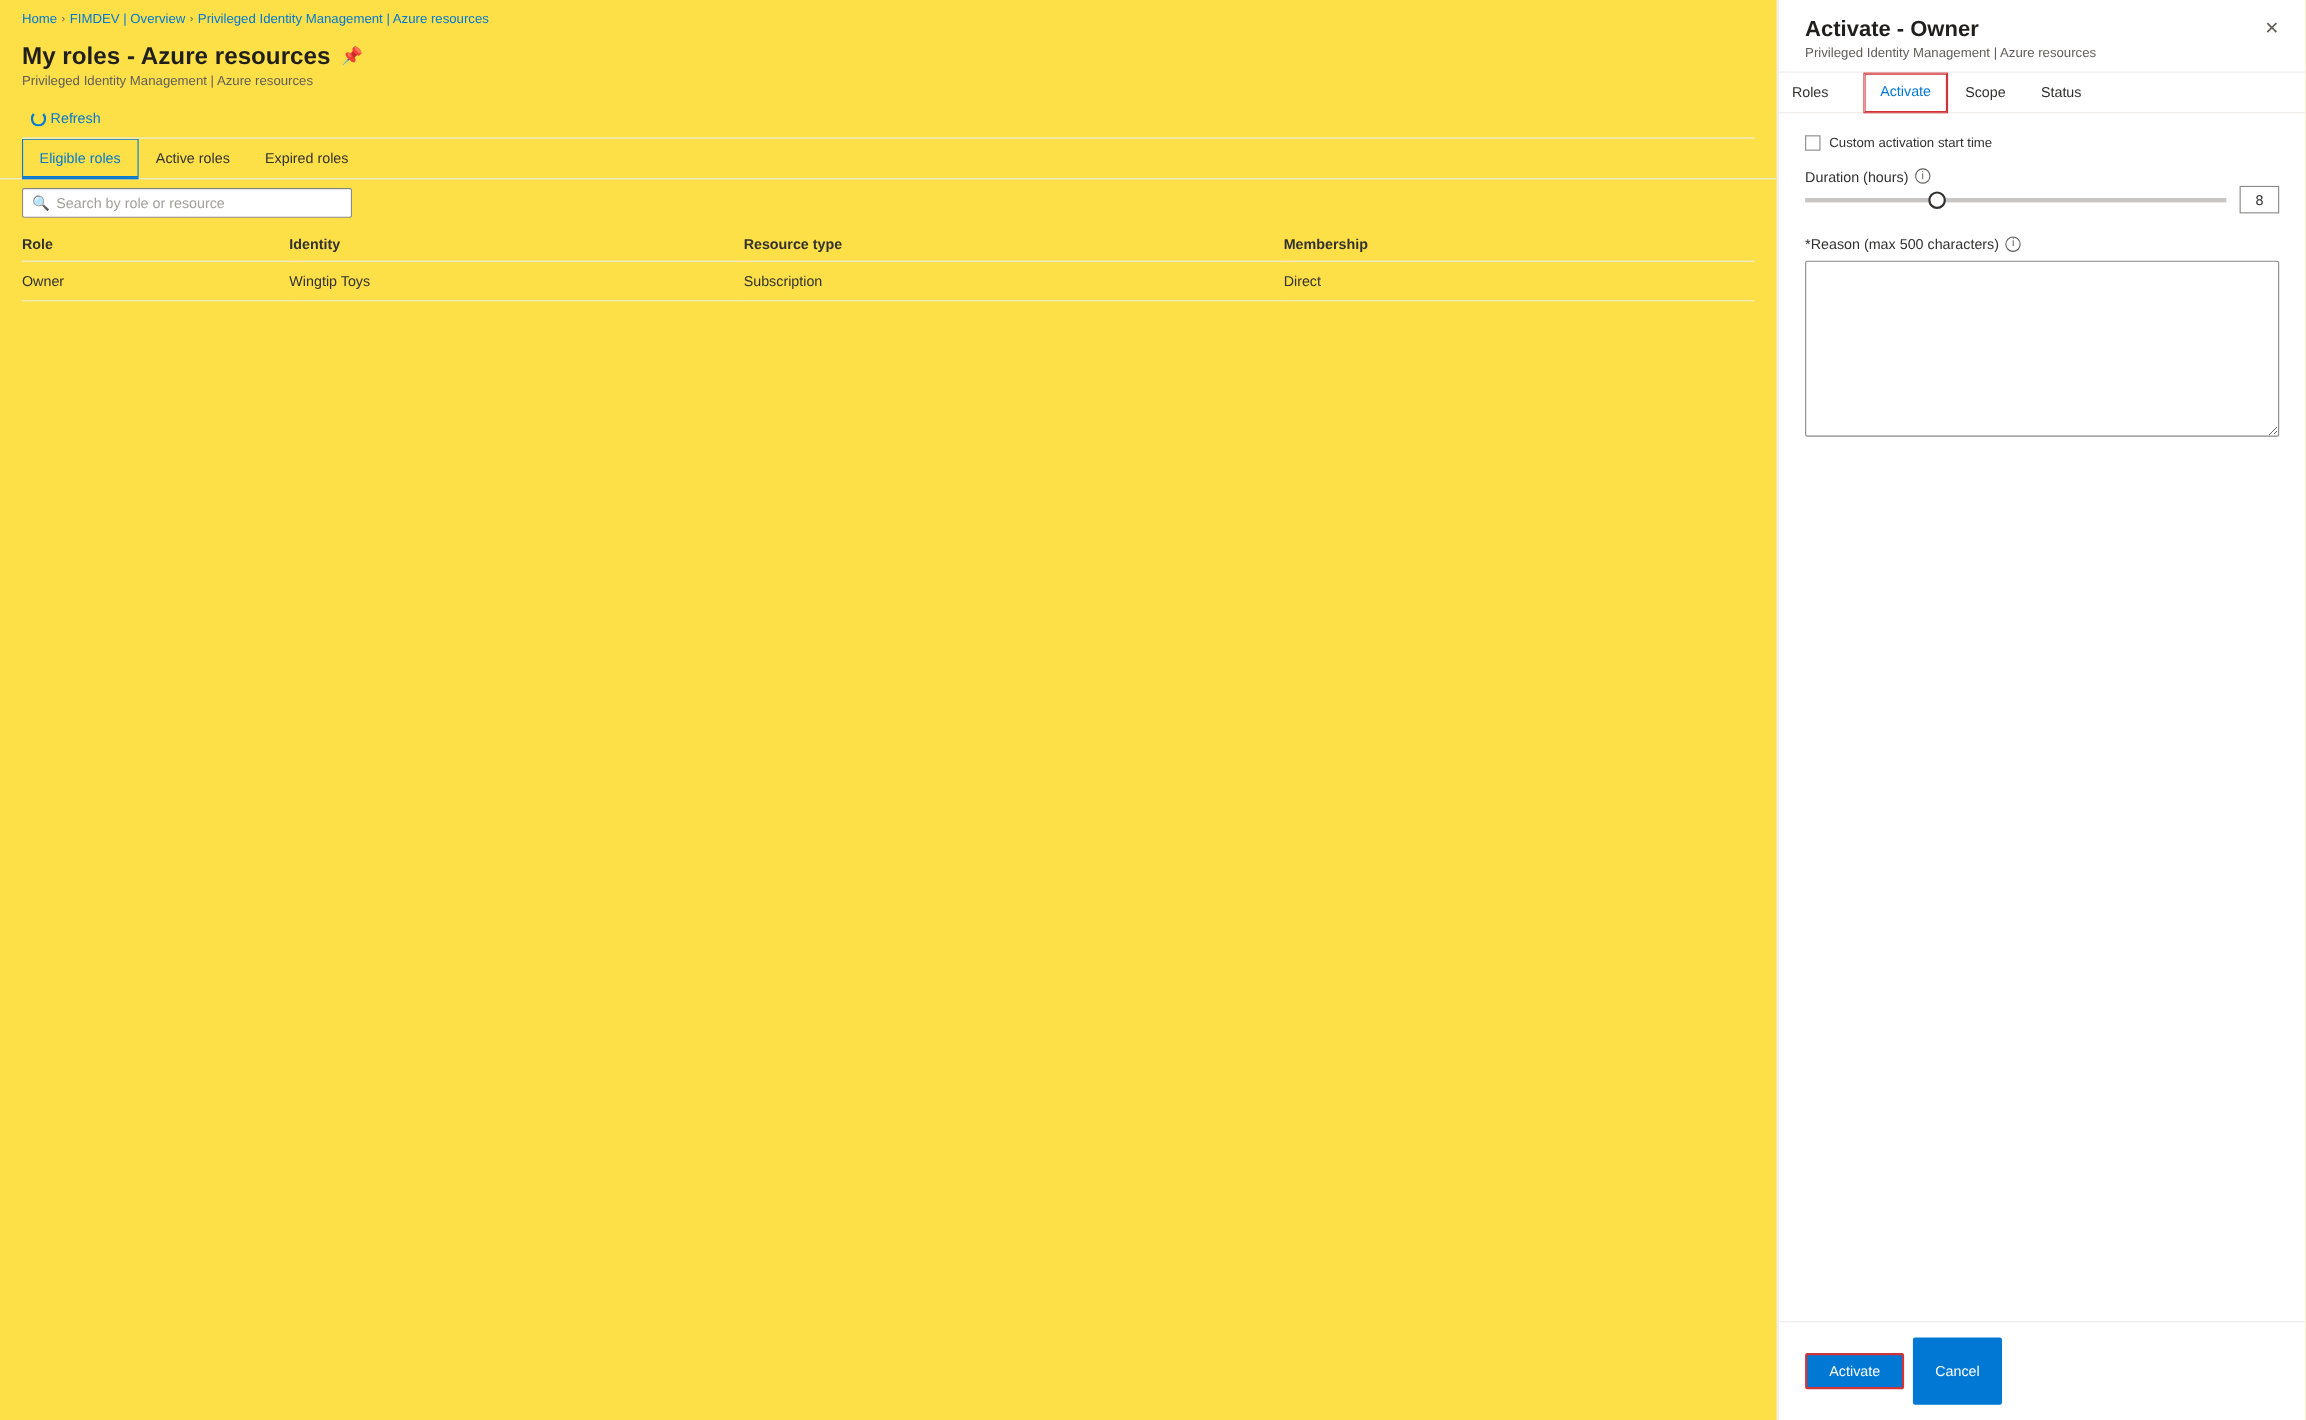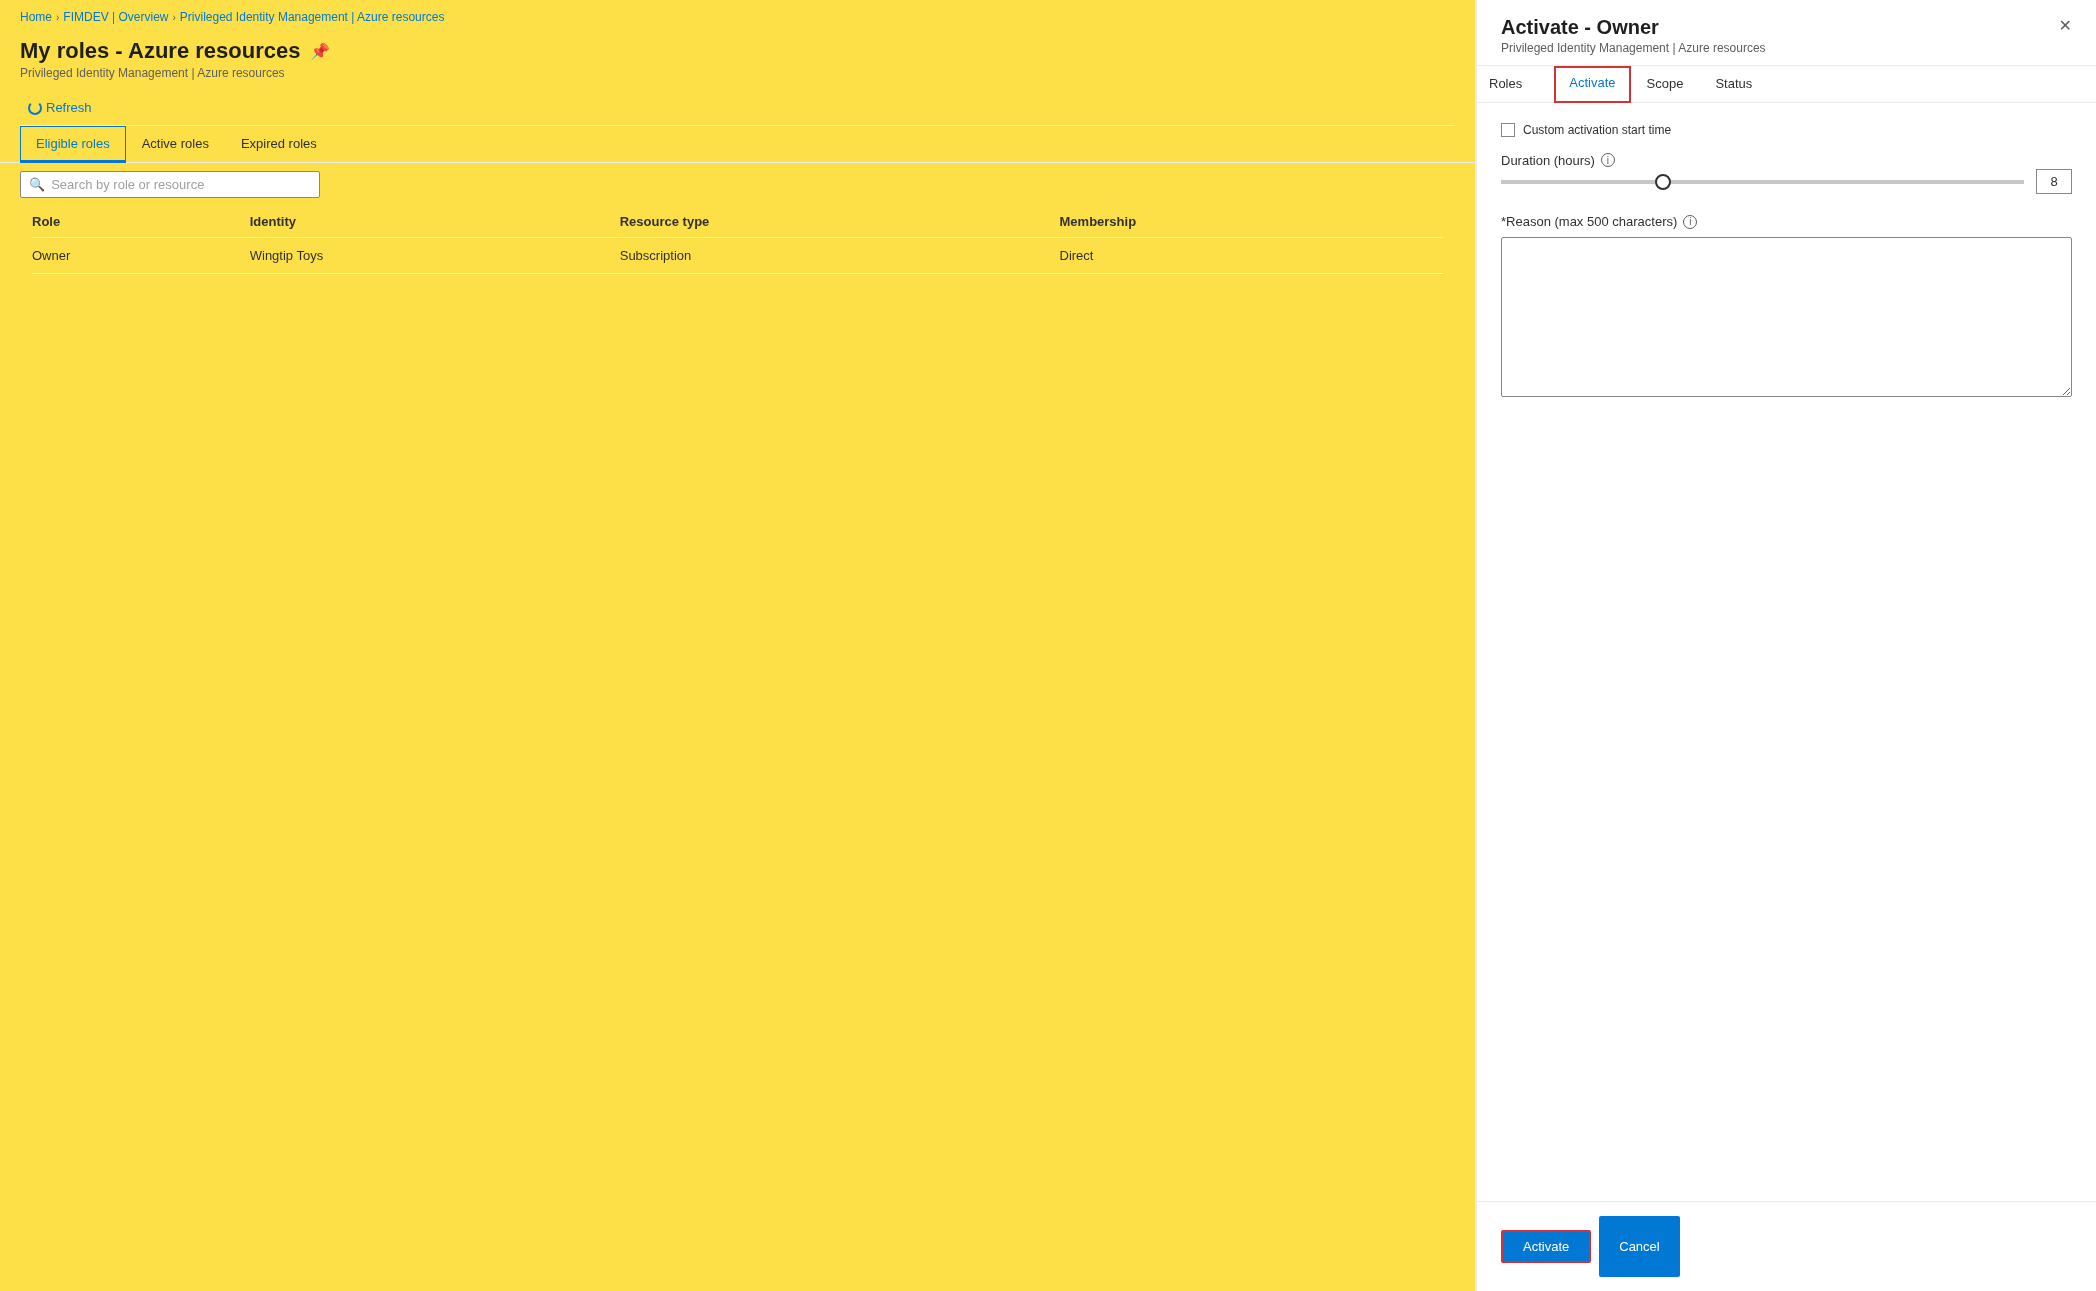--- a/index.html
+++ b/index.html
@@ -141,21 +141,21 @@
       outline: none;
       font-size: 13px;
       color: #323130;
       width: 100%;
       background: transparent;
     }
     .search-input::placeholder { color: #a19f9d; }
 
     
     .table-container {
-      padding: 0 32px;
+      padding: 0 20px;
       overflow: auto;
     }
     table {
       width: 100%;
       border-collapse: collapse;
       font-size: 13px;
     }
     thead th {
       text-align: left;
       padding: 8px 12px 8px 0;
@@ -166,21 +166,21 @@
     }
     tbody td {
       padding: 10px 12px 10px 0;
       color: #323130;
       border-bottom: 1px solid #f3f2f1;
       margin-left: 16px;
     }
 
     
     .right-panel {
-      width: 620px;
+      width: 480px;
       background: #fff;
       display: flex;
       flex-direction: column;
       border-left: 1px solid #edebe9;
       position: relative;
     }
 
     .panel-header {
       padding: 16px 20px 10px 24px;
       border-bottom: 1px solid #edebe9;

